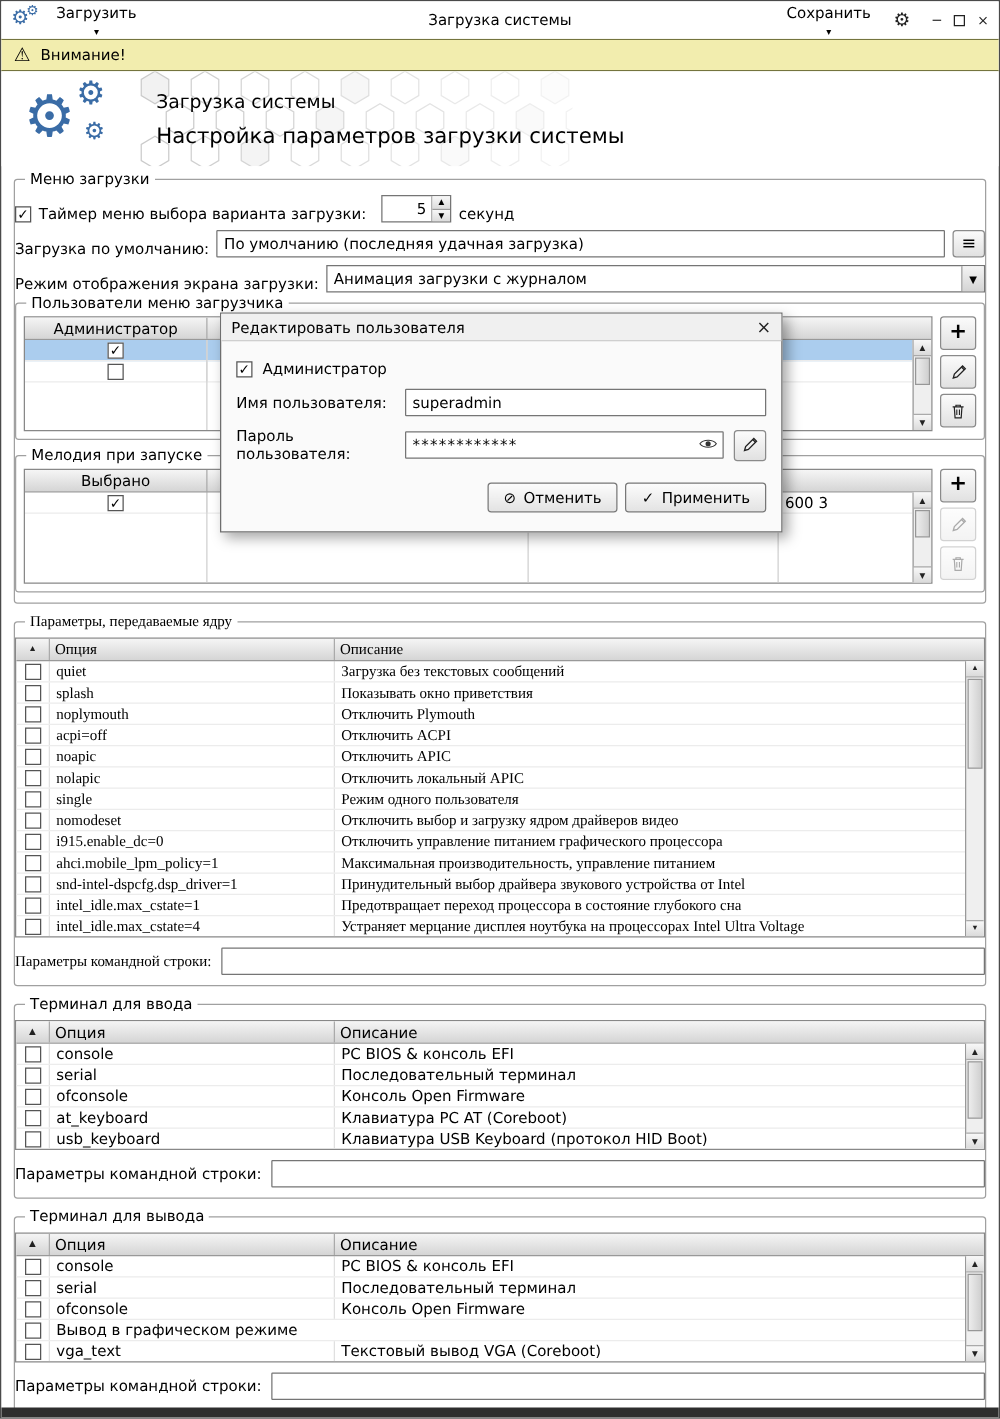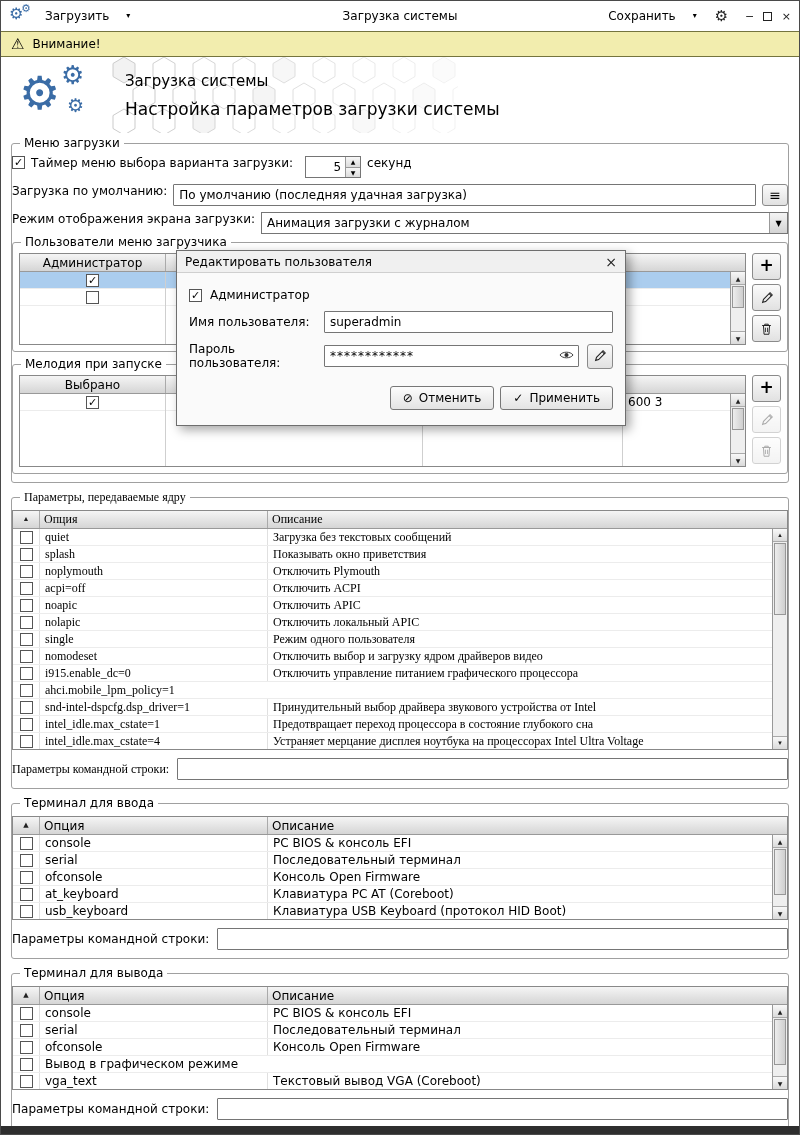--- a/index.html
+++ b/index.html
@@ -5,21 +5,21 @@
   * { margin:0; padding:0; box-sizing:border-box; }
   html,body { background:#9a9a9a; }
   body { font-family:"DejaVu Sans","Liberation Sans",sans-serif; font-size:12px; color:#000; }
   .window { width:800px; height:1135px; background:#fff; border:1px solid #4a4a4a; position:relative; overflow:hidden; margin:0 auto; }
 
   
   .titlebar { height:30px; display:flex; align-items:center; padding:0 8px; position:relative; background:#fff; }
   .app-gears { position:relative; width:24px; height:22px; color:var(--icon_blue,#3a6ca6); flex:none; }
   .app-gears .g1 { position:absolute; left:0; top:1px; font-size:16px; line-height:1; }
   .app-gears .g2 { position:absolute; left:12px; top:-2px; font-size:11px; line-height:1; }
-  .menu-btn { display:inline-flex; align-items:center; gap:17px; margin-left:8px; padding:2px 4px; cursor:default; }
+  .menu-btn { display:inline-flex; align-items:center; gap:5px; margin-left:8px; padding:2px 4px; cursor:default;flex-direction:column; }
   .caret { font-size:8px; line-height:1; }
   .tb-title { position:absolute; left:0; right:0; text-align:center; pointer-events:none; }
   .tb-right { margin-left:auto; display:flex; align-items:center; gap:14px; }
   .gear-btn { font-size:15px; line-height:1; color:#222; }
   .winctrl { display:flex; align-items:center; gap:10px; margin-left:4px; }
   .wc { font-size:11px; line-height:1; color:#222; }
   .wc-max { width:9px; height:9px; border:1px solid #222; display:inline-block; }
 
   
   .warning { height:26px; background:var(--warning_bg,#f2edae); border-top:1px solid var(--warning_border,#74743e);
@@ -36,21 +36,21 @@
   .hdr-title { font-size:15px; margin-bottom:9px; }
   .hdr-sub { font-size:17px; }
   .hexes { position:absolute; left:105px; top:0; width:352px; height:76px; z-index:1; }
 
   
   .fs { border:1px solid #a0a0a0; border-radius:3px; margin:10px 10px 0; padding:12px 0 8px; position:relative; background:#fff; }
   .fs > .legend { position:absolute; top:-8px; left:8px; background:#fff; padding:0 4px; line-height:14px; }
   .inner-fs { margin:8px 0 0; padding:10px 6px 6px; }
   .fs-flex { display:flex; gap:6px; align-items:flex-start; }
 
-  .frow { display:flex; align-items:flex-start; gap:6px; margin-bottom:6px; }
+  .frow { display:flex; align-items:flex-end; gap:6px; margin-bottom:6px; }
   .grow { flex:1; min-width:0; }
   .text-input { height:22px; border:1px solid #757575; background:#fff; padding:0 5px; font:inherit; border-radius:1px; }
 
   
   .cb { width:13px; height:13px; border:1px solid #555; background:#fff; display:inline-flex; align-items:center;
         justify-content:center; font-size:11px; font-weight:bold; line-height:1; flex:none; }
   .cb.checked::after { content:"✓"; }
 
   
   .spin { display:flex; width:56px; height:22px; border:1px solid #757575; background:#fff; }
@@ -419,20 +419,21 @@
             </div>
             <div class="td col-opt">i915.enable_dc=0</div>
             <div class="td col-desc">Отключить управление питанием графического процессора</div>
           </div>
 
           <div class="trow">
             <div class="td col-cb">
               <span class="cb"></span>
             </div>
             <div class="td col-opt">ahci.mobile_lpm_policy=1</div>
+            <div class="td col-desc">Максимальная производительность, управление питанием</div>
           </div>
 
           <div class="trow">
             <div class="td col-cb">
               <span class="cb"></span>
             </div>
             <div class="td col-opt">snd-intel-dspcfg.dsp_driver=1</div>
             <div class="td col-desc">Принудительный выбор драйвера звукового устройства от Intel</div>
           </div>
 

